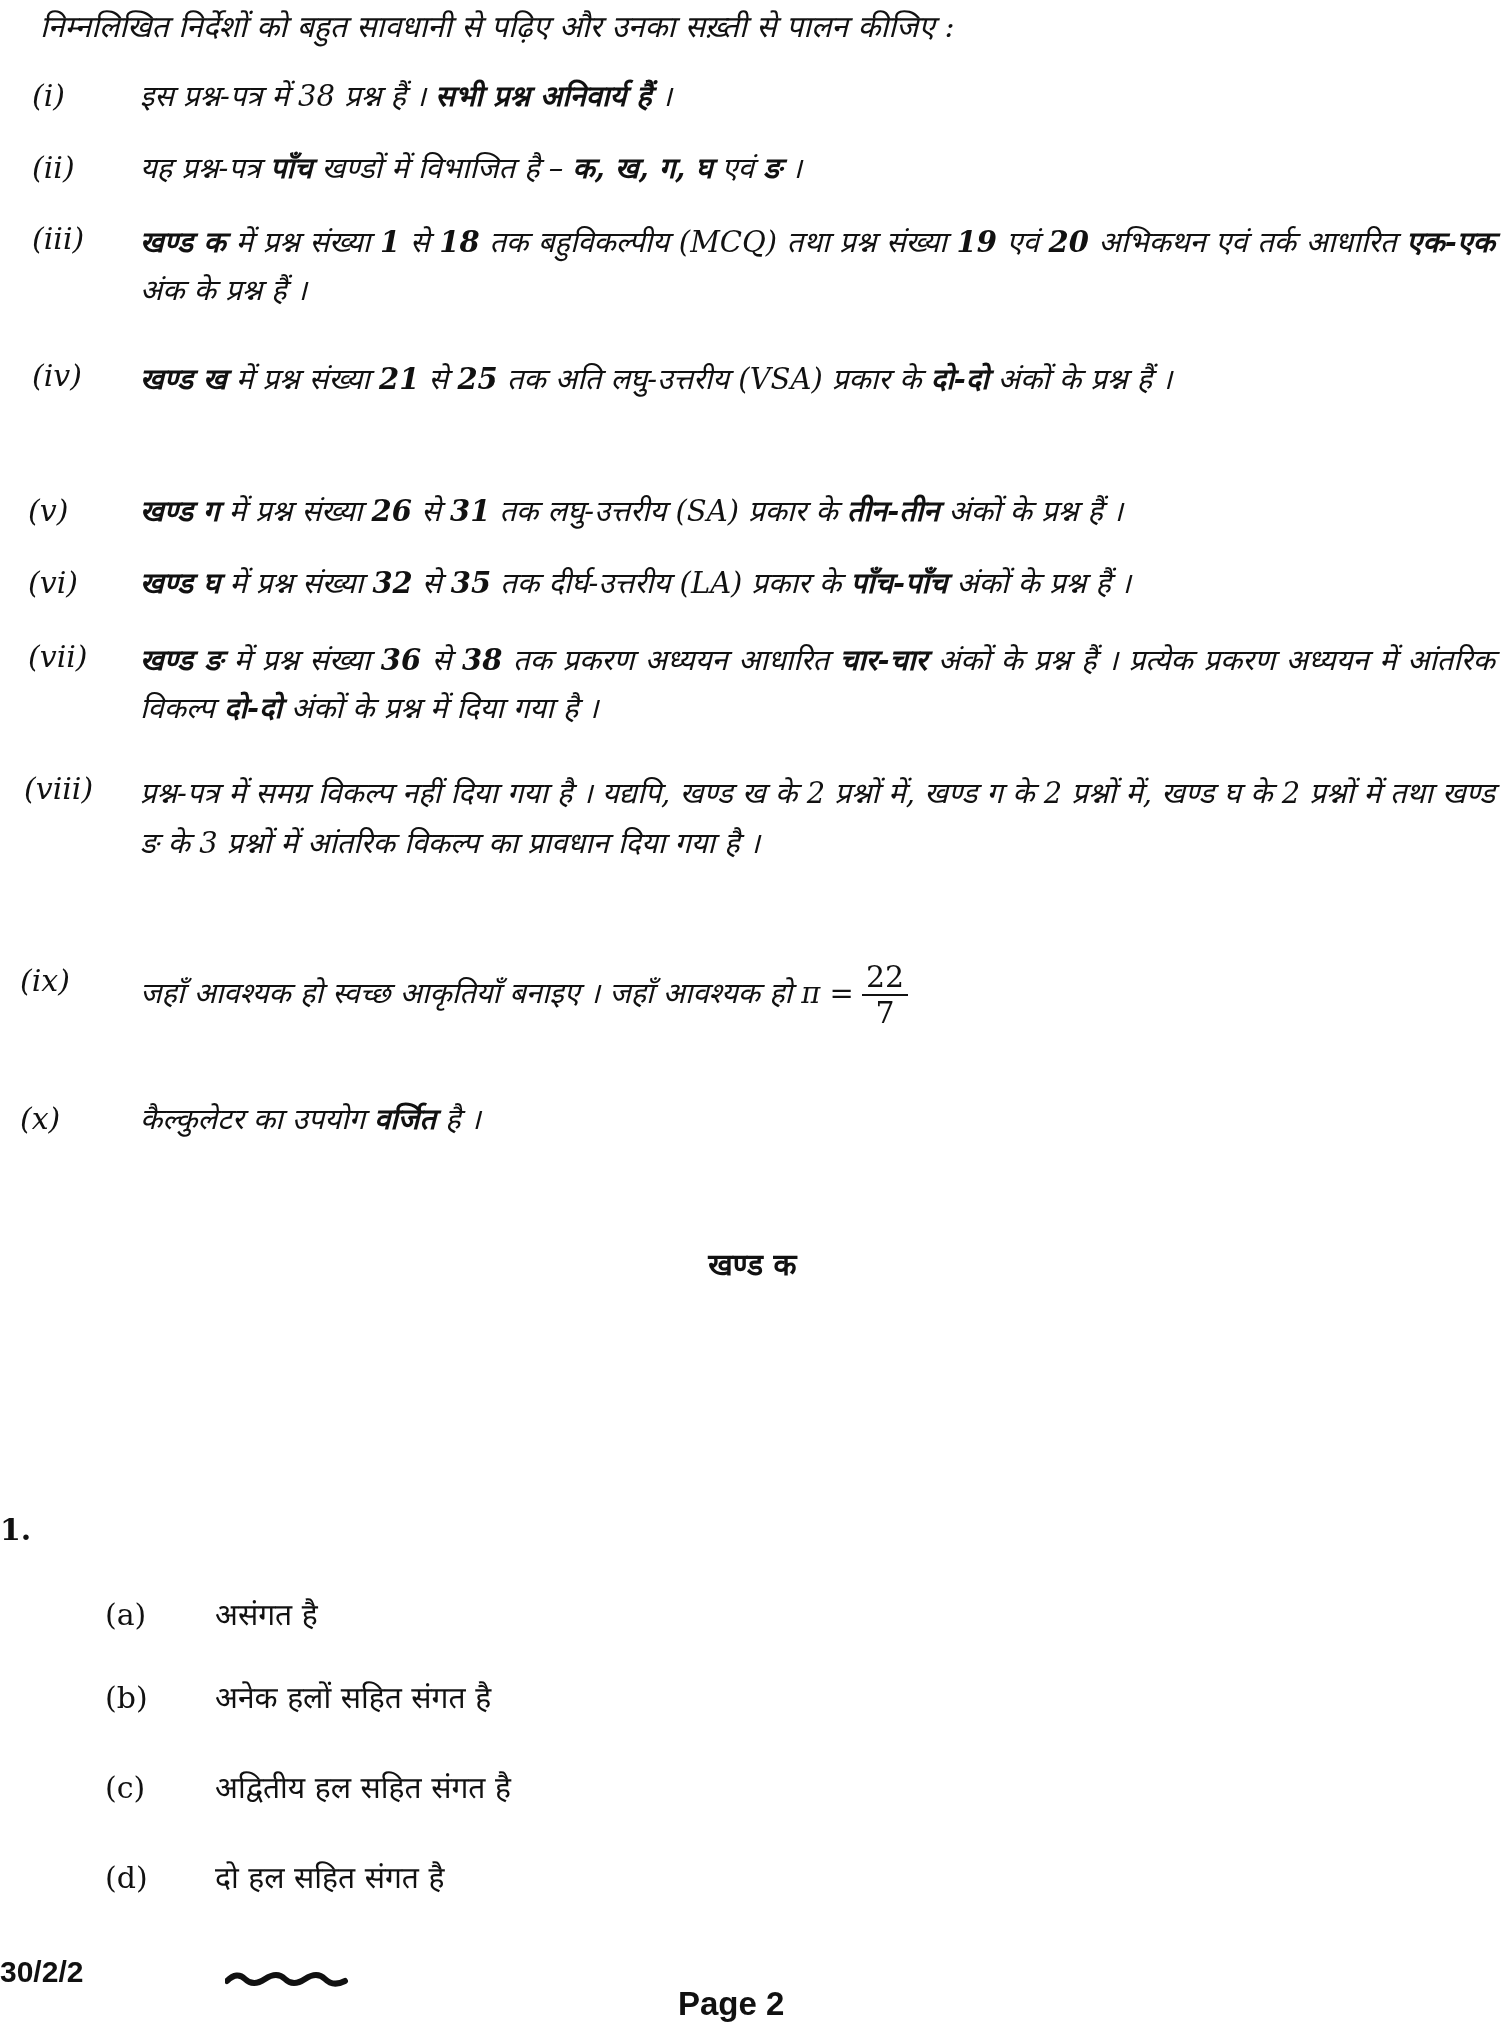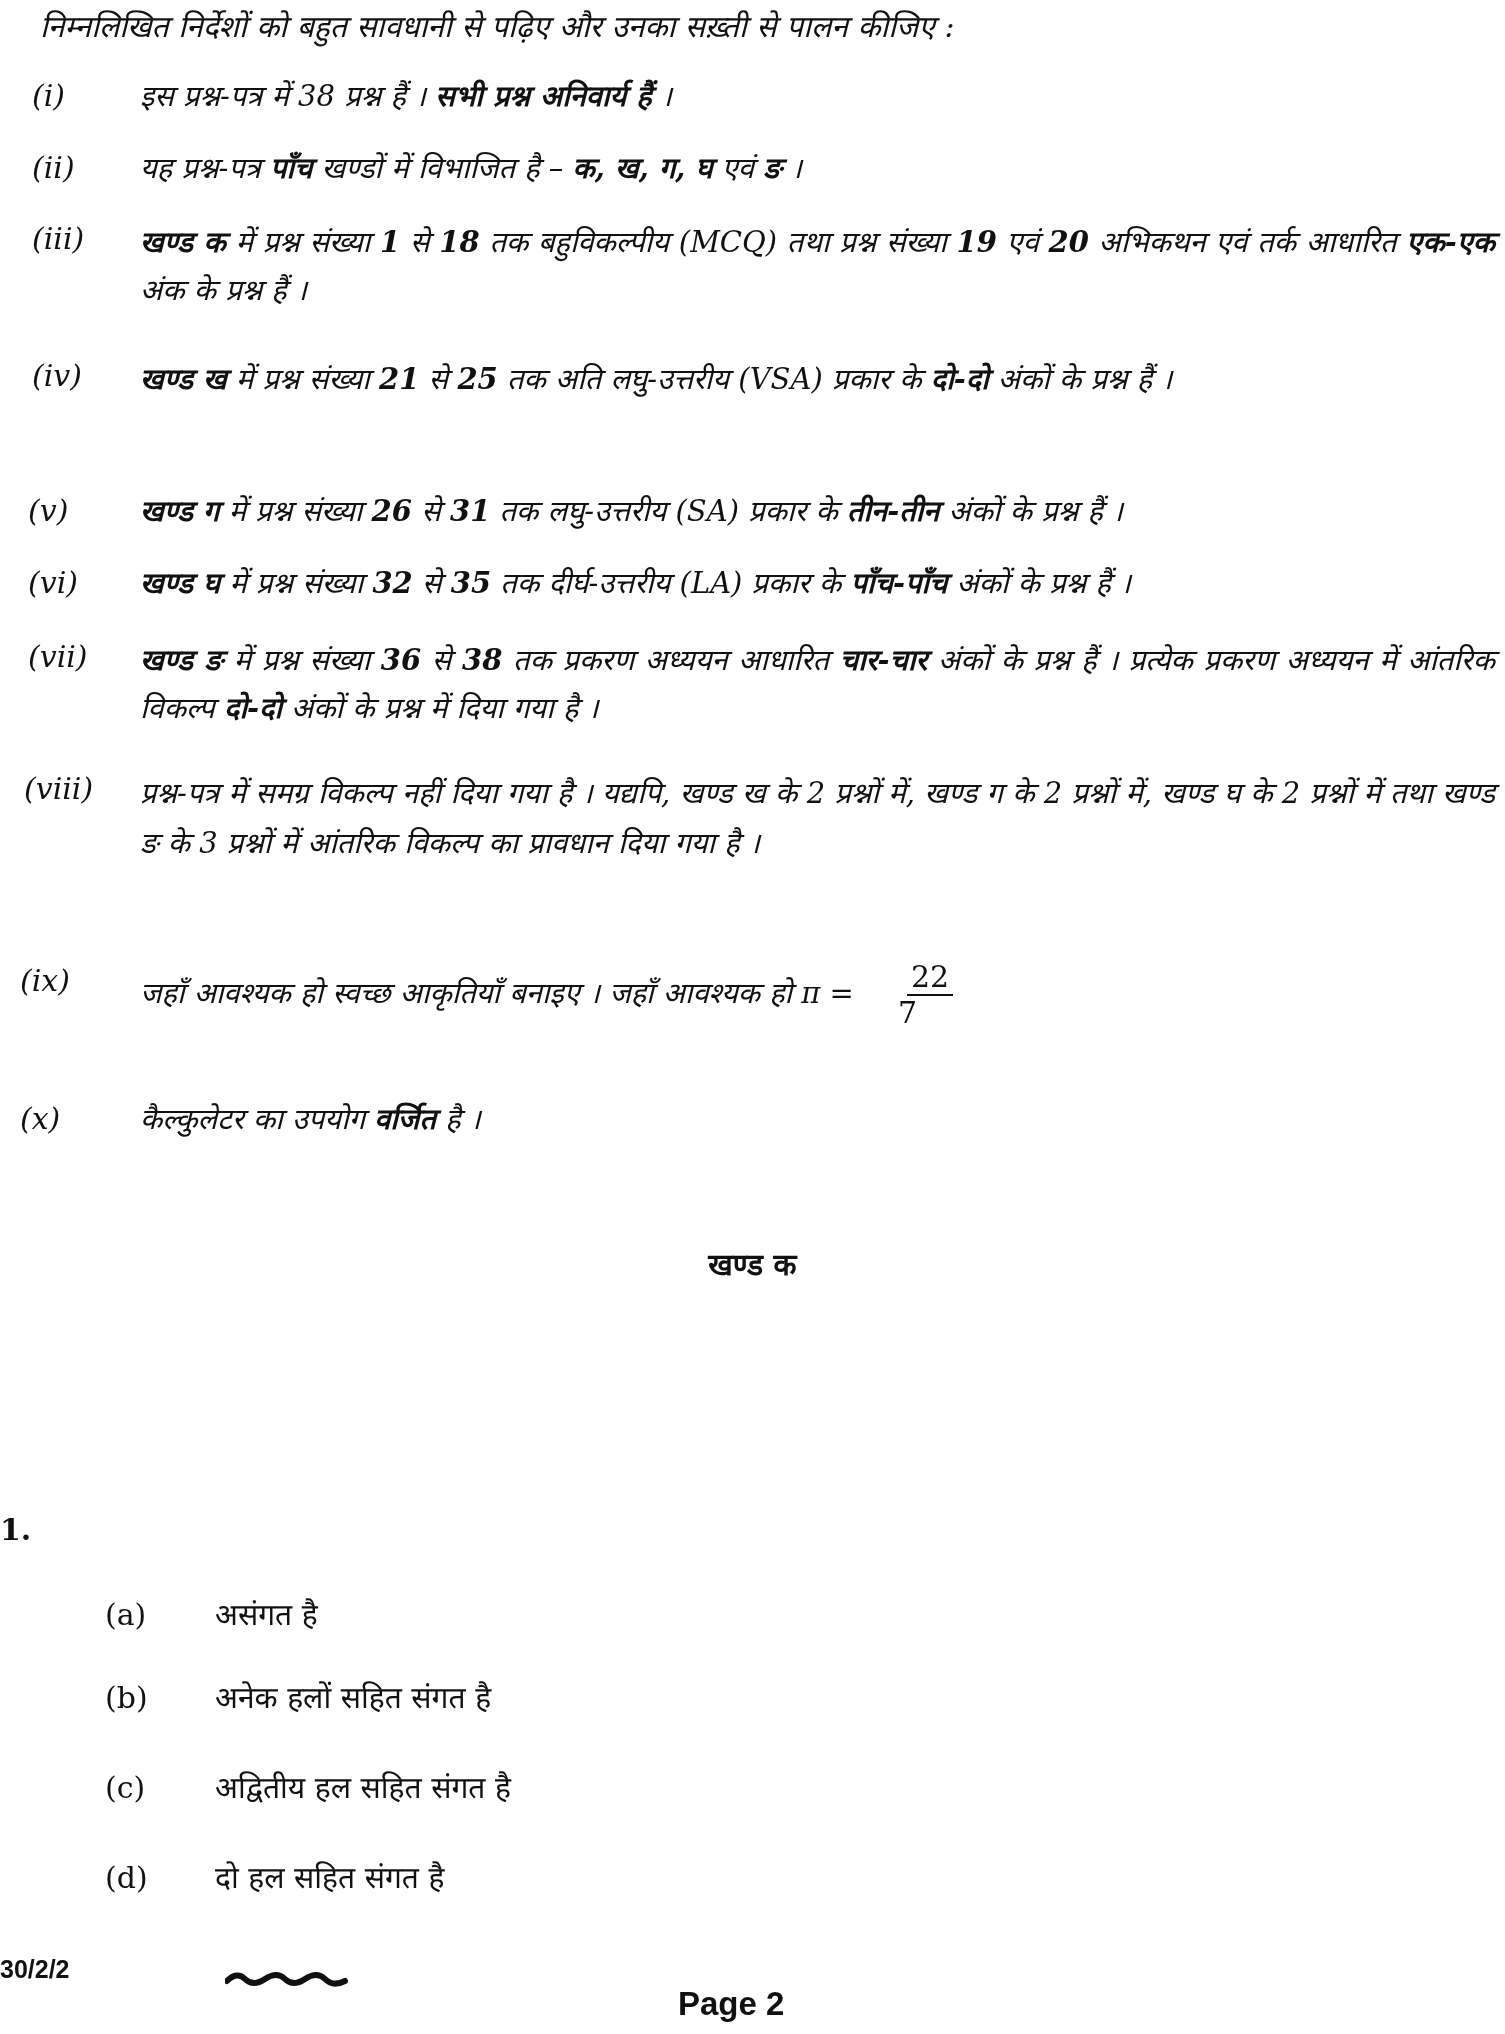--- a/index.html
+++ b/index.html
@@ -20,21 +20,21 @@
   .instr .txt {
     position: absolute; left: 140px; width: 1355px;
     font-size: 29px; font-style: italic; line-height: 68px;
     text-align: justify;
   }
   .instr .txt b { font-weight: bold; }
   .frac {
     display: inline-block; vertical-align: middle; text-align: center;
     font-style: normal; font-size: 30px; line-height: 34px; margin: 0 8px;
   }
-  .frac .n { display: block; border-bottom: 2px solid #111; padding: 0 4px; margin-left: 45px; }
+  .frac .n { display: block; border-bottom: 2px solid #111; padding: 0 4px; }
   .frac .d { display: block; }
   .section-title {
     position: absolute; left: 0; width: 1505px; top: 1245px; text-align: center;
     font-size: 30px; font-weight: bold; line-height: 40px;
   }
   .section-note {
     position: absolute; left: 6px; top: 1380px;
     font-size: 29px; font-style: italic; line-height: 40px;
   }
   .q-num {
@@ -44,21 +44,21 @@
   .q-text {
     position: absolute; left: 105px; top: 1510px;
     font-size: 30px; line-height: 40px;
   }
   .q-text .eq { font-family: "Liberation Serif", serif; margin: 0 10px; }
   .opt { position: absolute; left: 0; width: 1505px; }
   .opt .lbl { position: absolute; left: 105px; font-size: 30px; line-height: 40px; }
   .opt .otxt { position: absolute; left: 215px; font-size: 30px; line-height: 40px; }
   .footer-code {
     position: absolute; left: 0; top: 1955px;
-    font-size: 25px; font-weight: bold; font-family: "Liberation Sans", sans-serif;
+    font-size: 30px; font-weight: bold; font-family: "Liberation Sans", sans-serif;
   }
   .footer-wave {
     position: absolute; left: 225px; top: 1965px; width: 150px; height: 30px;
   }
   .footer-page {
     position: absolute; left: 678px; top: 1985px;
     font-size: 33px; font-weight: bold; font-family: "Liberation Sans", sans-serif;
   }
 </style>
 </head>

